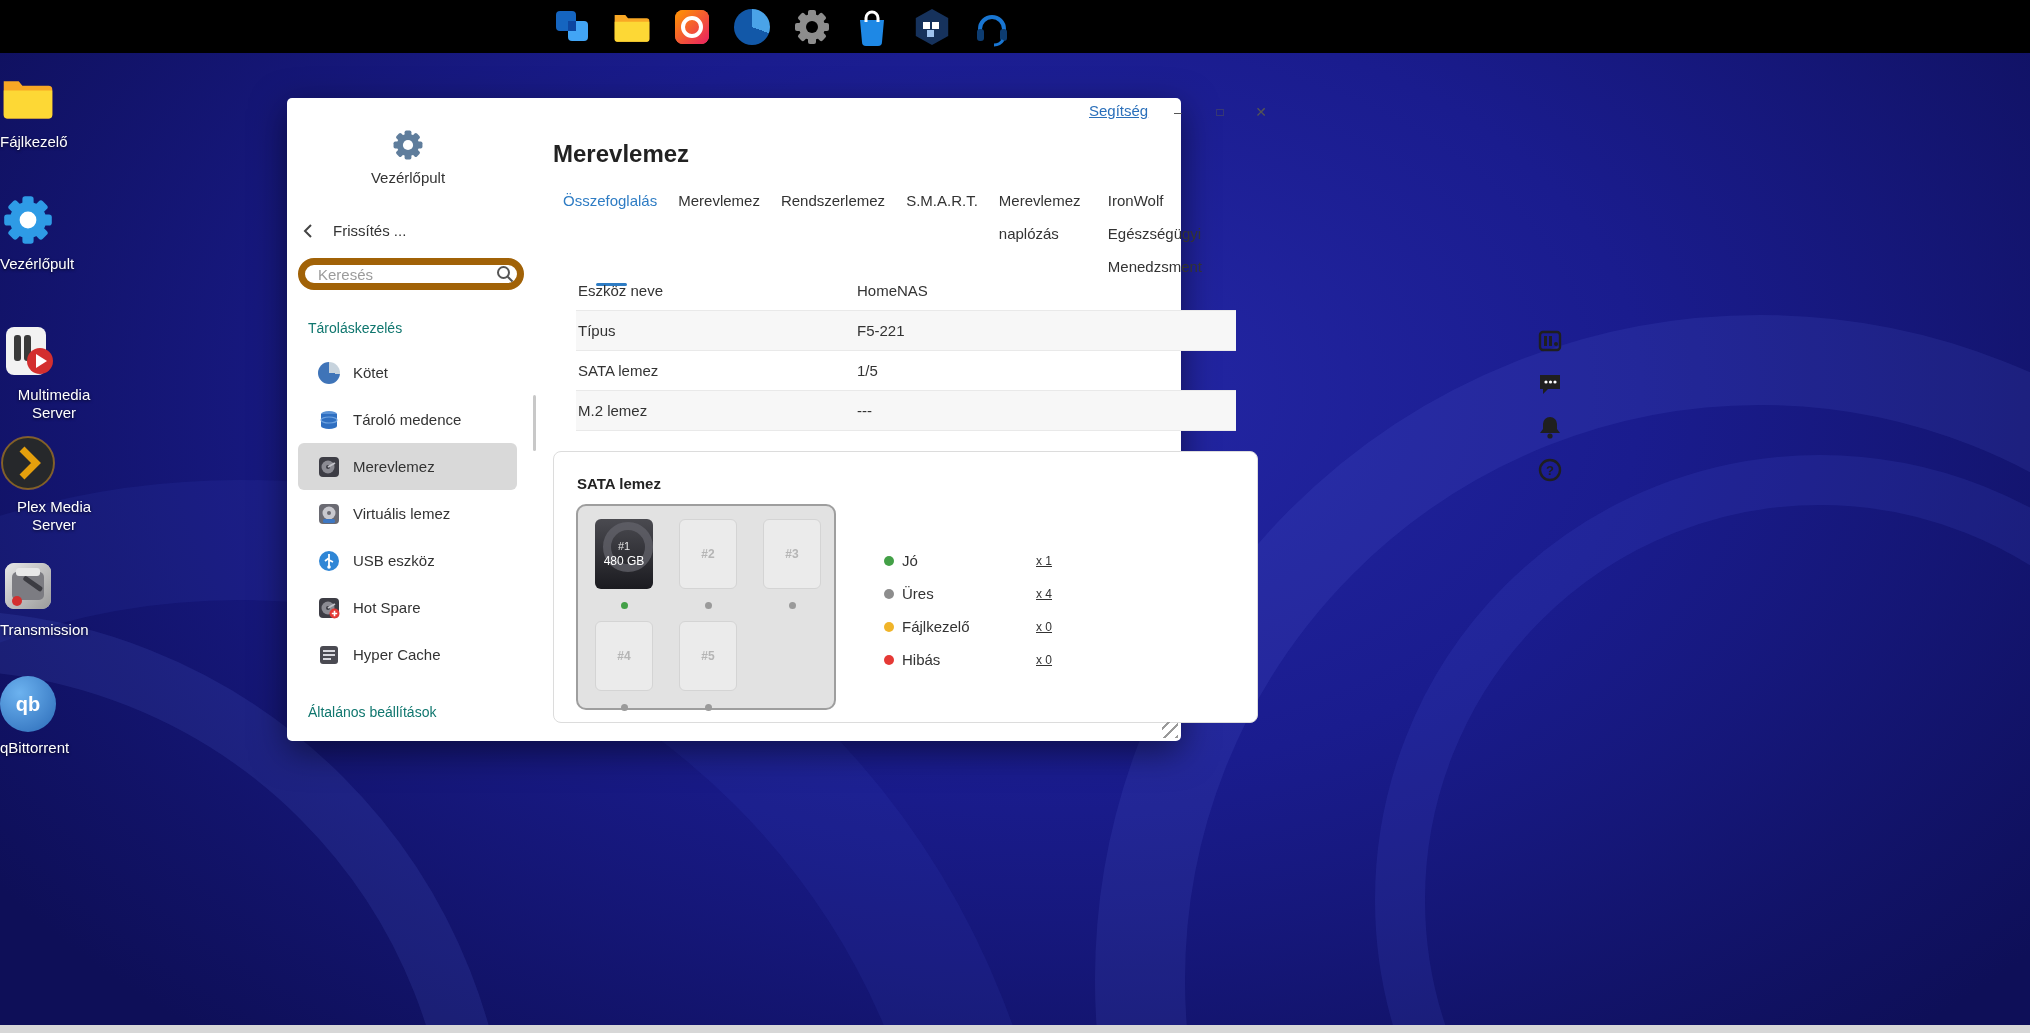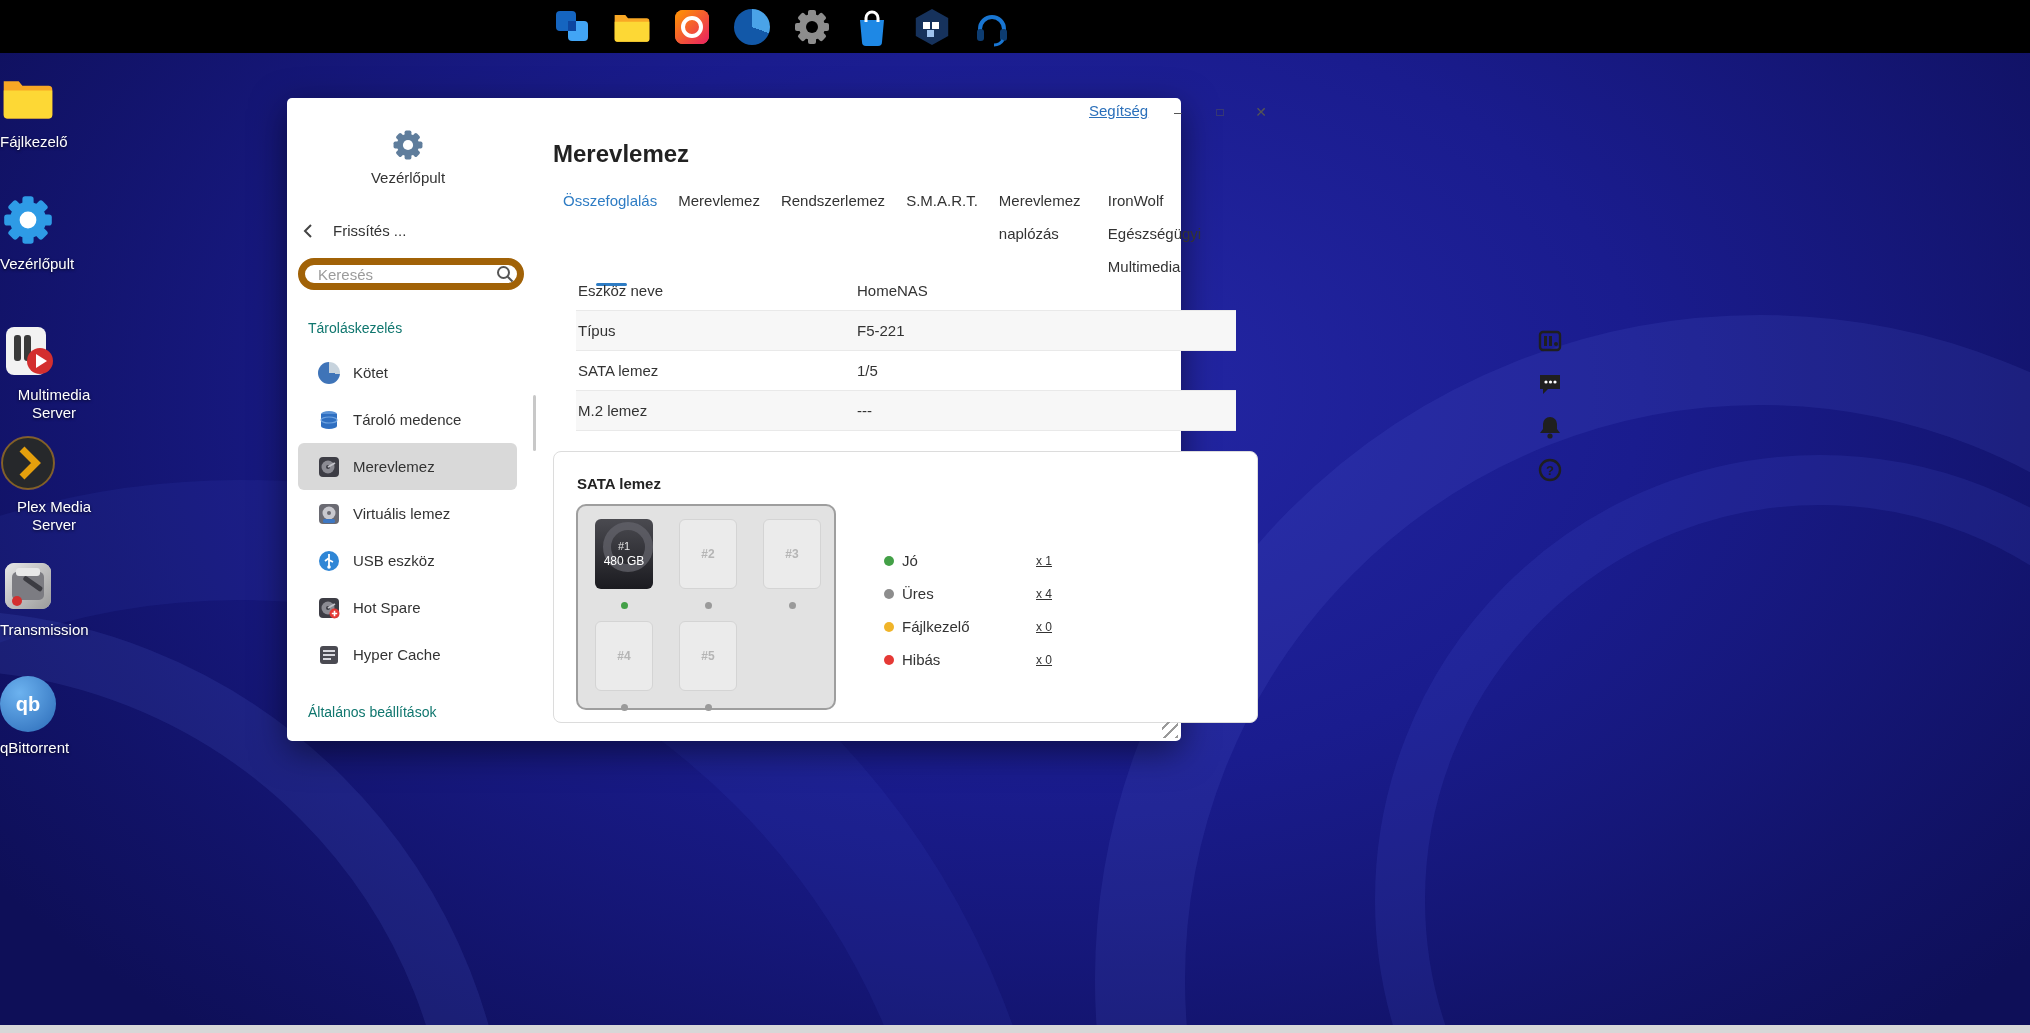--- a/index.html
+++ b/index.html
@@ -373,21 +373,21 @@
 
   <div class="wmain">
     <div class="page-title">Merevlemez</div>
 
     <div class="tabs">
       <div class="tab active">Összefoglalás</div>
       <div class="tab">Merevlemez</div>
       <div class="tab">Rendszerlemez</div>
       <div class="tab">S.M.A.R.T.</div>
       <div class="tab wrap2">Merevlemez naplózás</div>
-      <div class="tab wrap3">IronWolf Egészségügyi Multimedia</div>
+      <div class="tab wrap3">IronWolf Egészségügyi Menedzsment</div>
     </div>
 
     <div class="content-scroll">
       <div class="tab-underline"></div>
 
       <div class="info-table">
         <div class="info-row">
           <div class="ilabel">Eszköz neve</div>
           <div class="ivalue">HomeNAS</div>
         </div>

